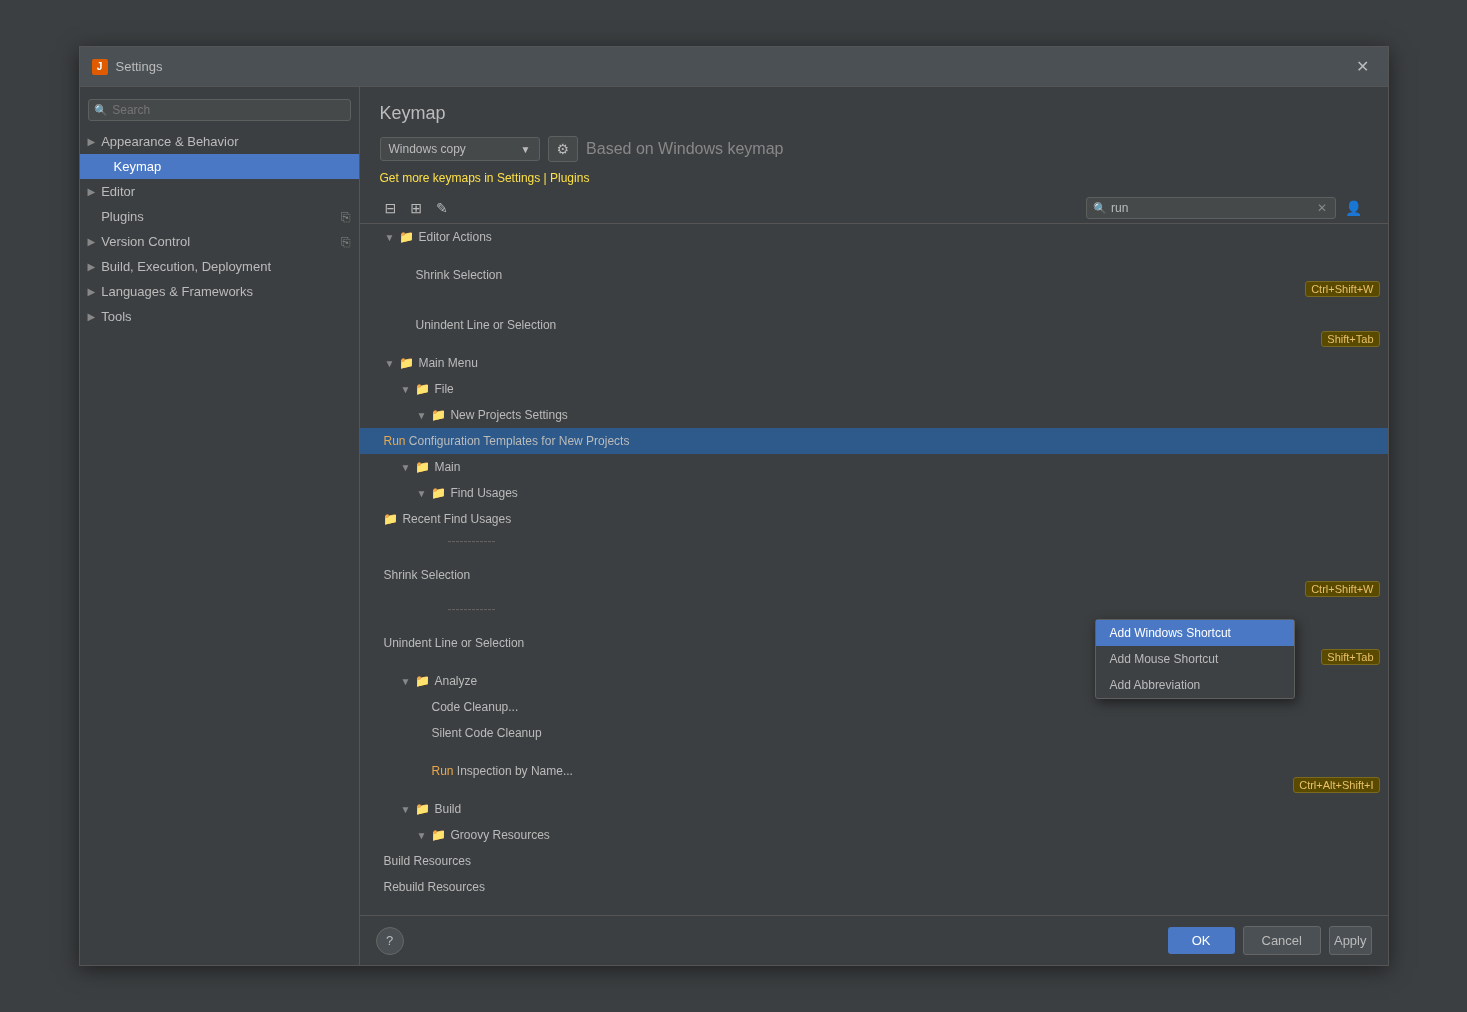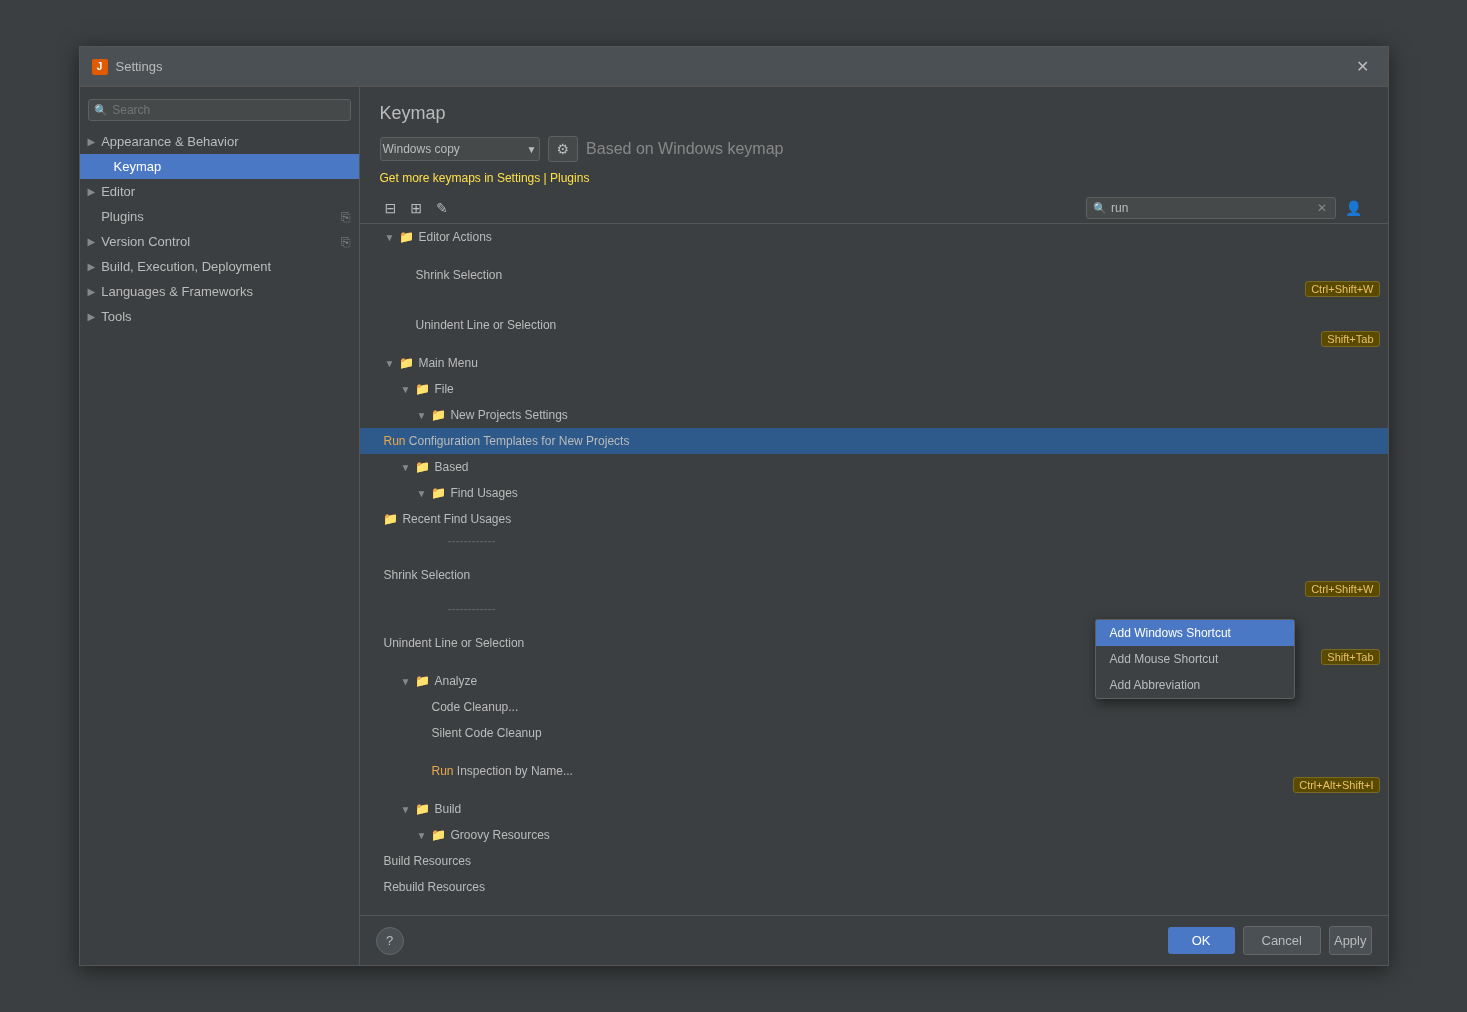--- a/index.html
+++ b/index.html
@@ -139,21 +139,21 @@
     .keymap-controls {
       display: flex;
       align-items: center;
       gap: 8px;
       margin-bottom: 8px;
     }
     .keymap-dropdown {
       background: #45494a;
       border: 1px solid #5e6060;
       color: #bbb;
-      padding: 4px 2px;
+      padding: 4px 8px;
       border-radius: 3px;
       font-size: 12px;
       display: flex;
       align-items: center;
       gap: 6px;
       cursor: pointer;
       min-width: 160px;
     }
     .keymap-dropdown .dd-text { flex: 1; }
     .keymap-dropdown .dd-arrow { font-size: 10px; }
@@ -503,21 +503,21 @@
 
         <div class="context-menu">
           <div class="context-menu-item active-item">Add Windows Shortcut</div>
           <div class="context-menu-item">Add Mouse Shortcut</div>
           <div class="context-menu-item">Add Abbreviation</div>
         </div>
 
         <div class="tree-row tree-indent-2">
           <span class="tree-expander">▼</span>
           <span class="folder-icon">📁</span>
-          <span class="tree-row-label">Based</span>
+          <span class="tree-row-label">Main</span>
         </div>
 
         <div class="tree-row tree-indent-3">
           <span class="tree-expander">▼</span>
           <span class="folder-icon">📁</span>
           <span class="tree-row-label">Find Usages</span>
         </div>
 
         <div class="tree-row tree-indent-4">
           <span class="tree-expander"></span>

